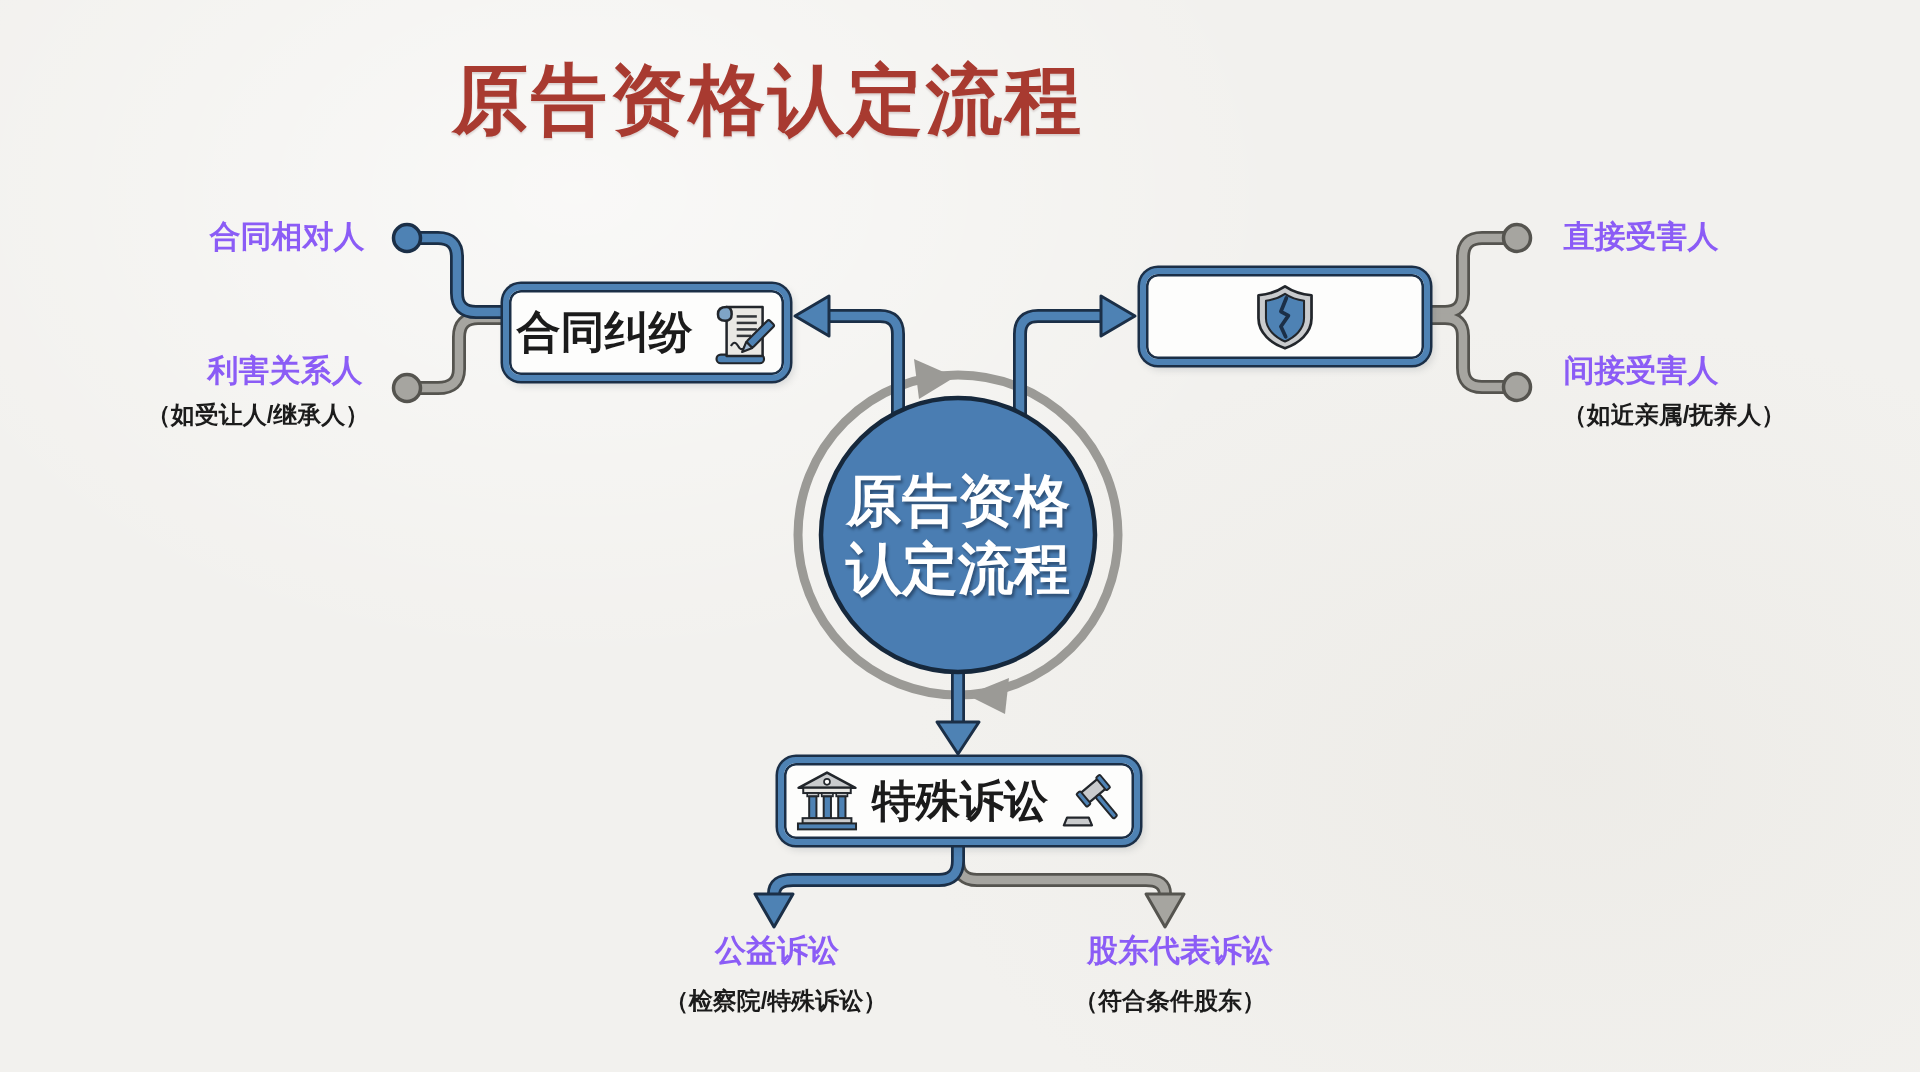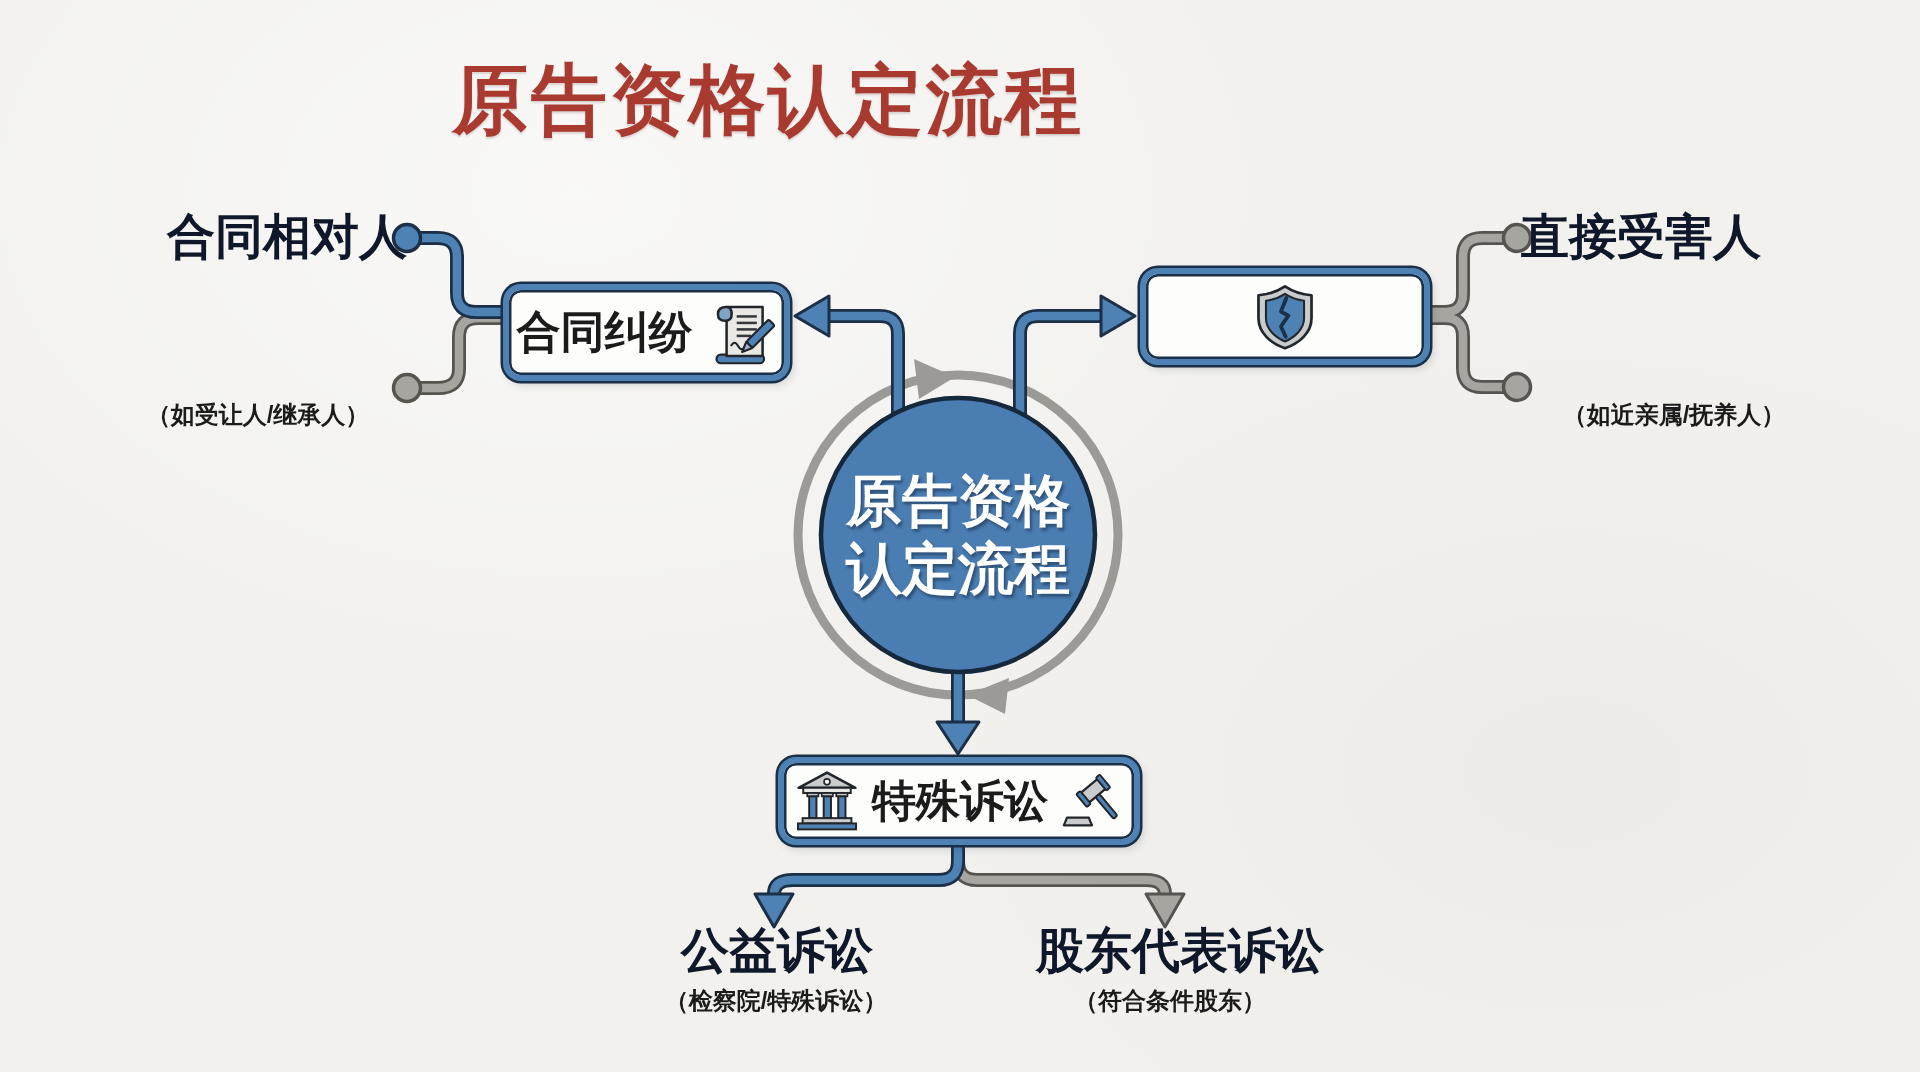--- a/index.html
+++ b/index.html
@@ -34,21 +34,21 @@
   #node-special{left:778px;top:757px;width:362px;height:88px;}
 
   .center-label{
     position:absolute;left:958px;top:535px;transform:translate(-50%,-50%);
     z-index:3;text-align:center;color:#FFFFFF;font-weight:900;
     font-size:56px;line-height:1.22;white-space:nowrap;
     text-shadow:2px 3px 3px rgba(10,25,45,.45);
   }
 
   .branch{position:absolute;z-index:3;transform:translate(-50%,-50%);white-space:nowrap;text-align:center;}
-  .branch .label{font-size:48px;font-weight:900;color:#0f172a;text-align:right;}
+  .branch .label{font-size:31px;font-weight:900;color:#8b5cf6;text-align:right;}
   .branch .note{font-size:24px;font-weight:700;color:#1B1B1B;}
 
   #b-contract-top{left:287px;top:237px;}
   #b-contract-bottom{left:285px;top:371px;}
   #b-contract-bottom-note{left:258px;top:415px;}
   #b-tort-top{left:1641px;top:237px;}
   #b-tort-bottom{left:1641px;top:371px;}
   #b-tort-bottom-note{left:1674px;top:415px;}
   #b-special-left{left:777px;top:951px;}
   #b-special-left-note{left:776px;top:1001px;}
@@ -180,27 +180,33 @@
         <rect x="28" y="21" width="8" height="26" rx="2" fill="#4E82B4" stroke="#22262B" stroke-width="3"></rect>
         <rect x="68" y="21" width="8" height="26" rx="2" fill="#4E82B4" stroke="#22262B" stroke-width="3"></rect>
         <rect x="48" y="44" width="8" height="44" rx="3" fill="#4E82B4" stroke="#22262B" stroke-width="3"></rect>
       </g>
     </svg>
   </div>
 
   <div class="branch" id="b-contract-top">
     <span class="label">合同相对人</span>
   </div>
+  <div class="branch" id="b-contract-bottom">
+    <span class="label">利害关系人</span>
+  </div>
   <div class="branch" id="b-contract-bottom-note">
     <span class="note">（如受让人/继承人）</span>
   </div>
 
   <div class="branch" id="b-tort-top">
     <span class="label">直接受害人</span>
   </div>
+  <div class="branch" id="b-tort-bottom">
+    <span class="label">间接受害人</span>
+  </div>
   <div class="branch" id="b-tort-bottom-note">
     <span class="note">（如近亲属/抚养人）</span>
   </div>
 
   <div class="branch" id="b-special-left">
     <span class="label">公益诉讼</span>
   </div>
   <div class="branch" id="b-special-left-note">
     <span class="note">（检察院/特殊诉讼）</span>
   </div>

